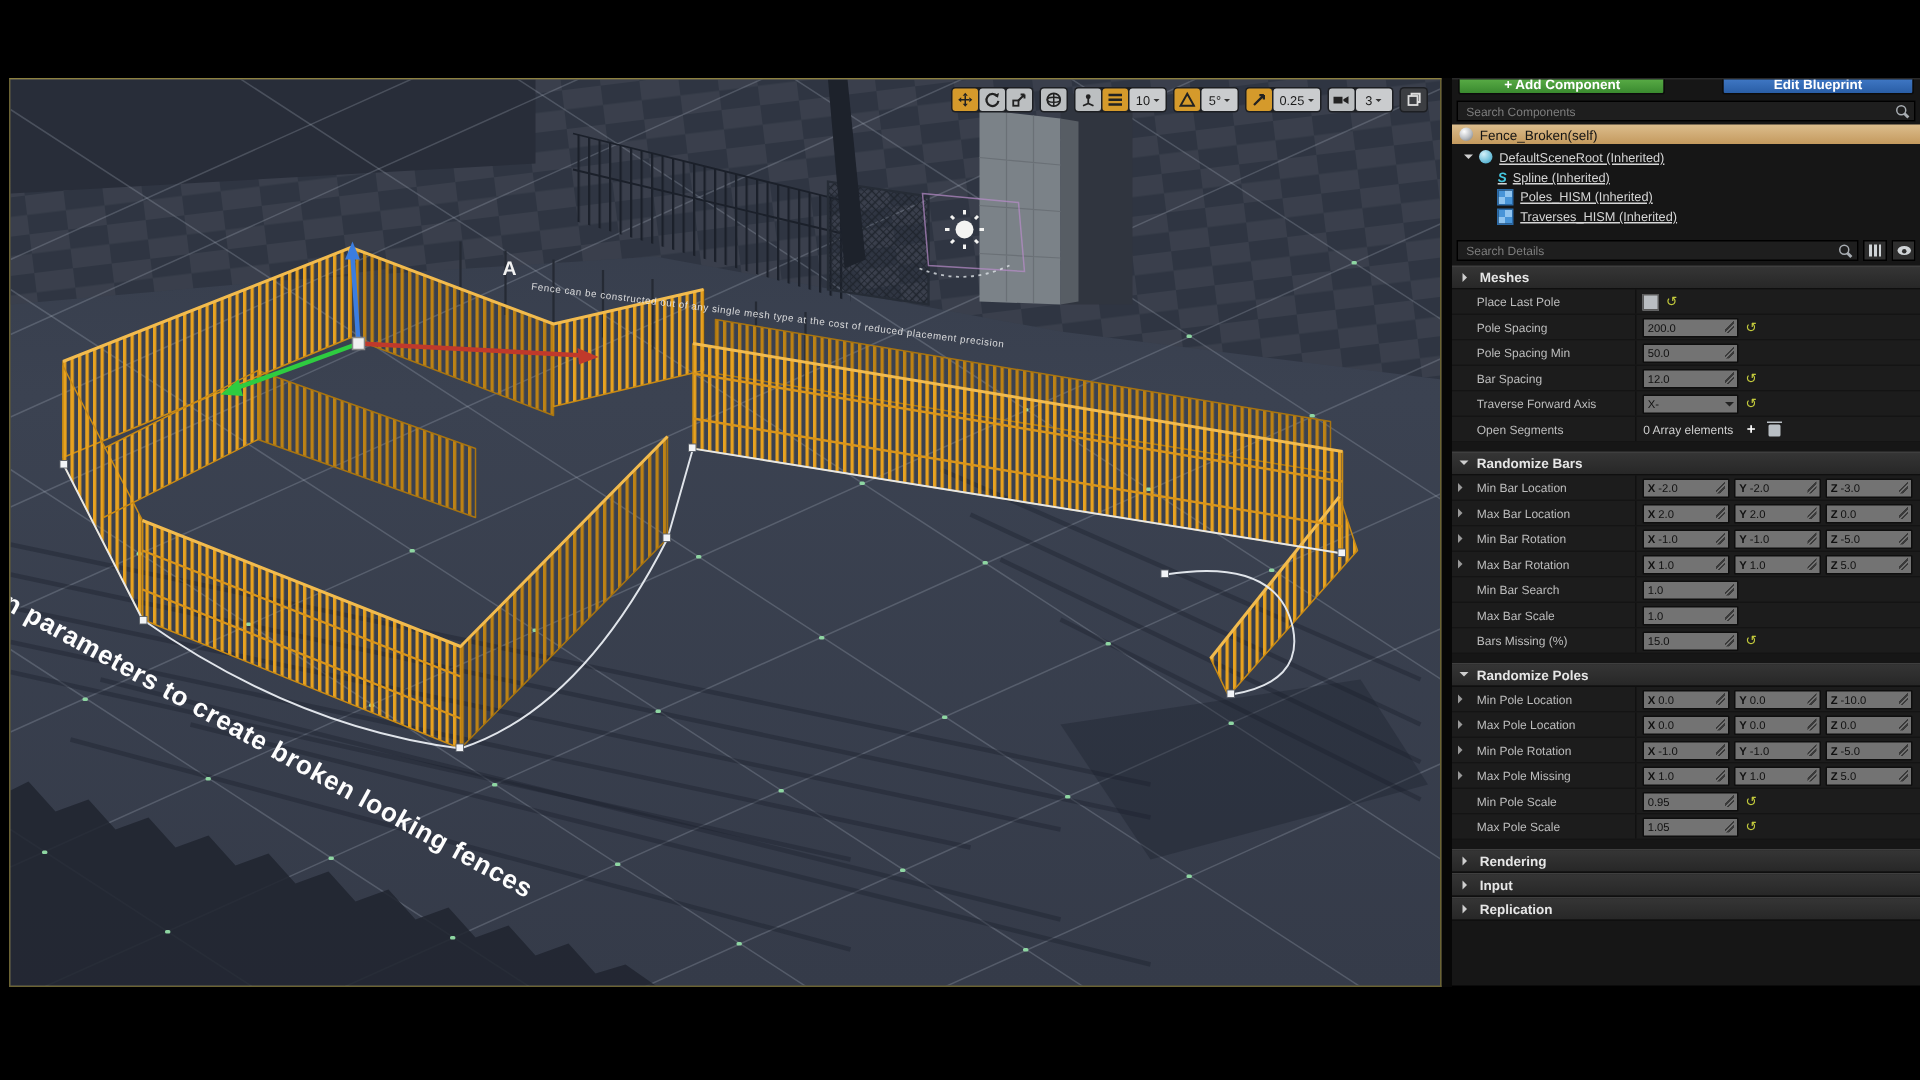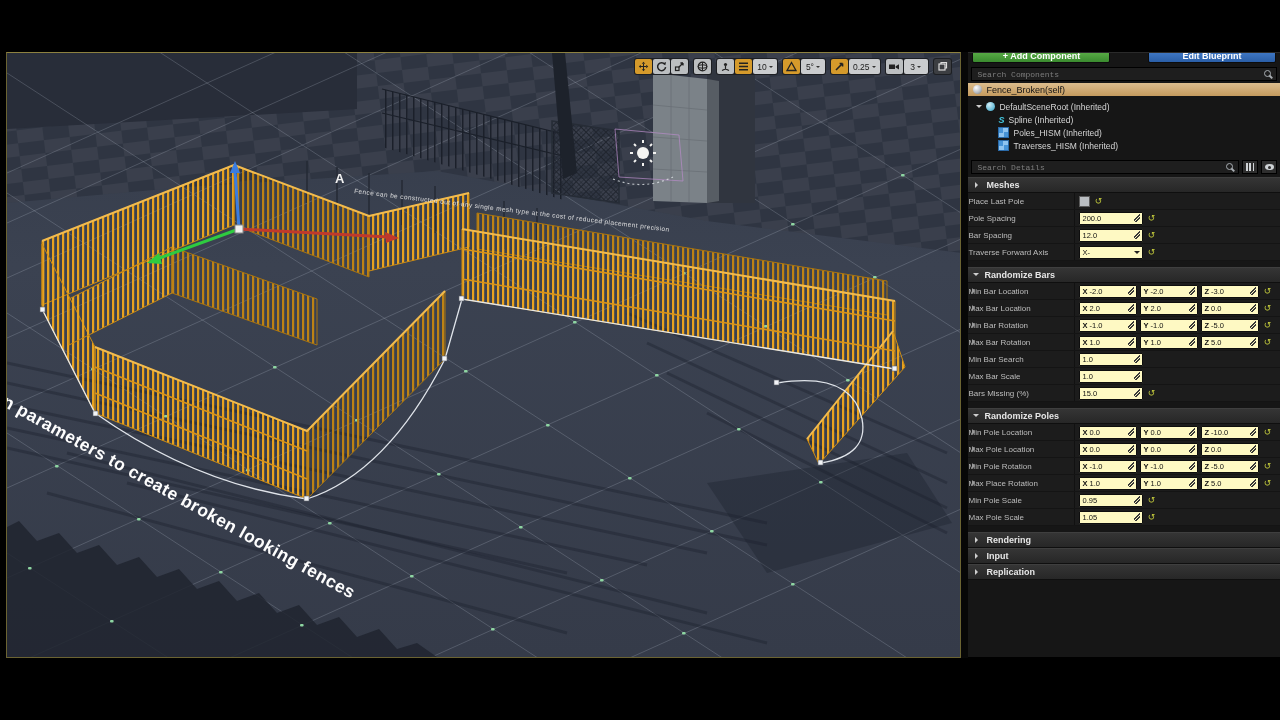--- a/index.html
+++ b/index.html
@@ -27,33 +27,33 @@
   .panel{width:312px;height:604px;background:#161616;overflow:hidden;font-size:8.5px;
          color:#cfcfcf;border-top:1px solid #2a2a2a;}
   .topbtns{height:11px;position:relative;overflow:hidden;margin-bottom:3px;}
   .btn{position:absolute;top:-7px;height:17px;border:1px solid #0c0c0c;border-radius:2px;
        color:#fff;font-weight:bold;font-size:9px;text-align:center;line-height:16px;cursor:pointer;}
   .btn.green{left:4px;width:138px;background:linear-gradient(#6abf53,#3a8a2f);}
   .btn.blue{right:4px;width:128px;background:linear-gradient(#4b86d6,#2a5ea6);}
   .search{height:12px;margin:0 3px;background:#1e1e1e;border:1px solid #000;display:flex;
           align-items:center;padding:0 3px;gap:3px;}
   .search input{flex:1;background:transparent;border:0;outline:none;color:#9a9a9a;
-                font-size:8px;font-family:Liberation Mono, monospace;min-width:0;}
+                font-size:8px;font-family:Liberation Sans, sans-serif;min-width:0;}
   .search input::placeholder{color:#7d7d7d;}
   .mag{width:9px;height:9px;position:relative;flex:none;}
   .mag::before{content:"";position:absolute;width:5px;height:5px;border:1.4px solid #a8adb2;
                border-radius:50%;left:0;top:0;}
   .mag::after{content:"";position:absolute;width:4px;height:1.5px;background:#a8adb2;
               transform:rotate(45deg);right:0;bottom:1px;}
   .selrow{height:13px;margin-top:2px;background:linear-gradient(#dcbd8d,#c49a5e);display:flex;
           align-items:center;gap:4px;padding:0 5px;color:#141414;font-size:9px;}
   .sphere{width:9px;height:9px;border-radius:50%;flex:none;
           background:radial-gradient(circle at 35% 30%,#ffffff,#b9bdc2 55%,#70757a);}
   .tree{padding:4px 0 2px 8px;}
-  .titem{height:13px;display:flex;align-items:center;gap:4px;font-size:8.5px;color:#d6d6d6;}
+  .titem{height:13px;display:flex;gap:4px;font-size:8.5px;color:#d6d6d6;text-decoration:underline;}
   .titem.l2{padding-left:22px;}
   .tri-d{border:3.5px solid transparent;border-top-color:#cfcfcf;margin-top:3px;flex:none;}
   .icon-root{width:9px;height:9px;border-radius:50%;flex:none;
              background:radial-gradient(circle at 35% 30%,#d2f0fa,#2e9fc4);}
   .icon-spline{color:#45c8e0;font-weight:bold;font-style:italic;font-size:9px;flex:none;}
   .icon-hism{width:9px;height:9px;flex:none;border:1px solid #2a6aa8;
              background:conic-gradient(#8fc4f0 25%,#4794d8 0 50%,#8fc4f0 0 75%,#4794d8 0);}
   .dsearch{height:13px;margin:6px 3px 0 3px;display:flex;gap:3px;align-items:flex-start;}
   .dsearch .search{flex:1;margin:0;height:12px;}
   .sqbtn{width:14px;height:12px;background:#2e2e2e;border:1px solid #000;display:flex;
@@ -61,25 +61,25 @@
   .colglyph{width:8px;height:8px;background:repeating-linear-gradient(90deg,#cfd3d6 0 2px,transparent 2px 3.5px);}
   .eye{width:9px;height:6px;border-radius:50%;background:#cfd3d6;position:relative;}
   .eye::after{content:"";position:absolute;left:3px;top:1.5px;width:3px;height:3px;
               border-radius:50%;background:#2e2e2e;}
   .hdr{height:14px;background:linear-gradient(#353535,#272727);display:flex;align-items:center;
        gap:5px;padding:0 5px;font-weight:bold;color:#e6e6e6;font-size:9px;
        border-top:1px solid #3f3f3f;border-bottom:1px solid #0f0f0f;cursor:pointer;}
   .tri-r{border:3.5px solid transparent;border-left-color:#cfcfcf;margin-left:2px;flex:none;}
   .hdr .tri-d{margin-top:2px;}
   .prow{height:16px;display:flex;align-items:stretch;background:#1c1c1c;border-bottom:1px solid #141414;}
-  .plab{width:106px;flex:none;display:flex;align-items:center;color:#bdbdbd;
+  .plab{width:106px;flex:none;display:flex;align-items:center;padding-left:16px;color:#bdbdbd;
         position:relative;border-right:1px solid #111;font-size:8px;}
   .plab .exp{position:absolute;left:4px;top:5px;border:3px solid transparent;border-left-color:#9a9a9a;}
   .pval{flex:1;display:flex;align-items:center;gap:3px;padding:0 4px;}
-  .vbox{height:11px;background:#fef9c3;border:1px solid #0e0e0e;border-radius:1px;display:flex;
+  .vbox{height:11px;background:#737373;border:1px solid #0e0e0e;border-radius:1px;display:flex;
         align-items:center;padding:0 2px;gap:2px;color:#111;font-size:7.5px;cursor:text;}
   .vbox .ax{font-weight:bold;}
   .vbox.w3{width:52px;}
   .vbox.w1{width:58px;}
   .knob{width:6px;height:8px;margin-left:auto;flex:none;
         background:linear-gradient(135deg,transparent 42%,#3a3a3a 42% 54%,transparent 54%),
                    linear-gradient(135deg,transparent 64%,#3a3a3a 64% 76%,transparent 76%);}
   .revert{color:#c3ca3c;font-size:9px;line-height:1;width:10px;text-align:center;cursor:pointer;}
   .chk{width:9px;height:9px;background:#b9bdc1;border:1px solid #5a5a5a;cursor:pointer;}
   .ddcaret{border:3.5px solid transparent;border-top-color:#222;margin-top:4px;margin-left:auto;}
@@ -466,37 +466,54 @@
         <div class="plab">Pole Spacing</div>
         <div class="pval">
             <span class="vbox w1">
               <span>200.0</span>
               <span class="knob"></span>
             </span>
           <span class="revert">↺</span>
           </div>
       </div>
       <div class="prow">
+        <div class="plab">Pole Spacing Min</div>
+        <div class="pval">
+            <span class="vbox w1">
+              <span>50.0</span>
+              <span class="knob"></span>
+            </span>
+          </div>
+      </div>
+      <div class="prow">
         <div class="plab">Bar Spacing</div>
         <div class="pval">
             <span class="vbox w1">
               <span>12.0</span>
               <span class="knob"></span>
             </span>
           <span class="revert">↺</span>
           </div>
       </div>
       <div class="prow">
         <div class="plab">Traverse Forward Axis</div>
         <div class="pval">
             <span class="vbox w1">
               <span>X-</span>
               <span class="ddcaret"></span>
             </span>
           <span class="revert">↺</span>
+          </div>
+      </div>
+      <div class="prow">
+        <div class="plab">Open Segments</div>
+        <div class="pval">
+            <span class="arrtext">0 Array elements</span>
+          <span class="plusicon">+</span>
+          <span class="trash"></span>
           </div>
       </div>
 
       <div class="gap"></div>
       <div class="hdr">
         <span class="tri-d"></span>
         <span>Randomize Bars</span>
       </div>
       <div class="prow">
         <div class="plab">
@@ -695,21 +712,21 @@
               <span class="ax">Z</span>
               <span>-5.0</span>
               <span class="knob"></span>
             </span>
           <span class="revert">↺</span>
         </div>
       </div>
       <div class="prow">
         <div class="plab">
             <span class="exp"></span>
-            <span>Max Place Rotation</span>
+            <span>Max Pole Missing</span>
           </div>
         <div class="pval">
           <span class="vbox w3">
               <span class="ax">X</span>
               <span>1.0</span>
               <span class="knob"></span>
             </span>
           <span class="vbox w3">
               <span class="ax">Y</span>
               <span>1.0</span>

